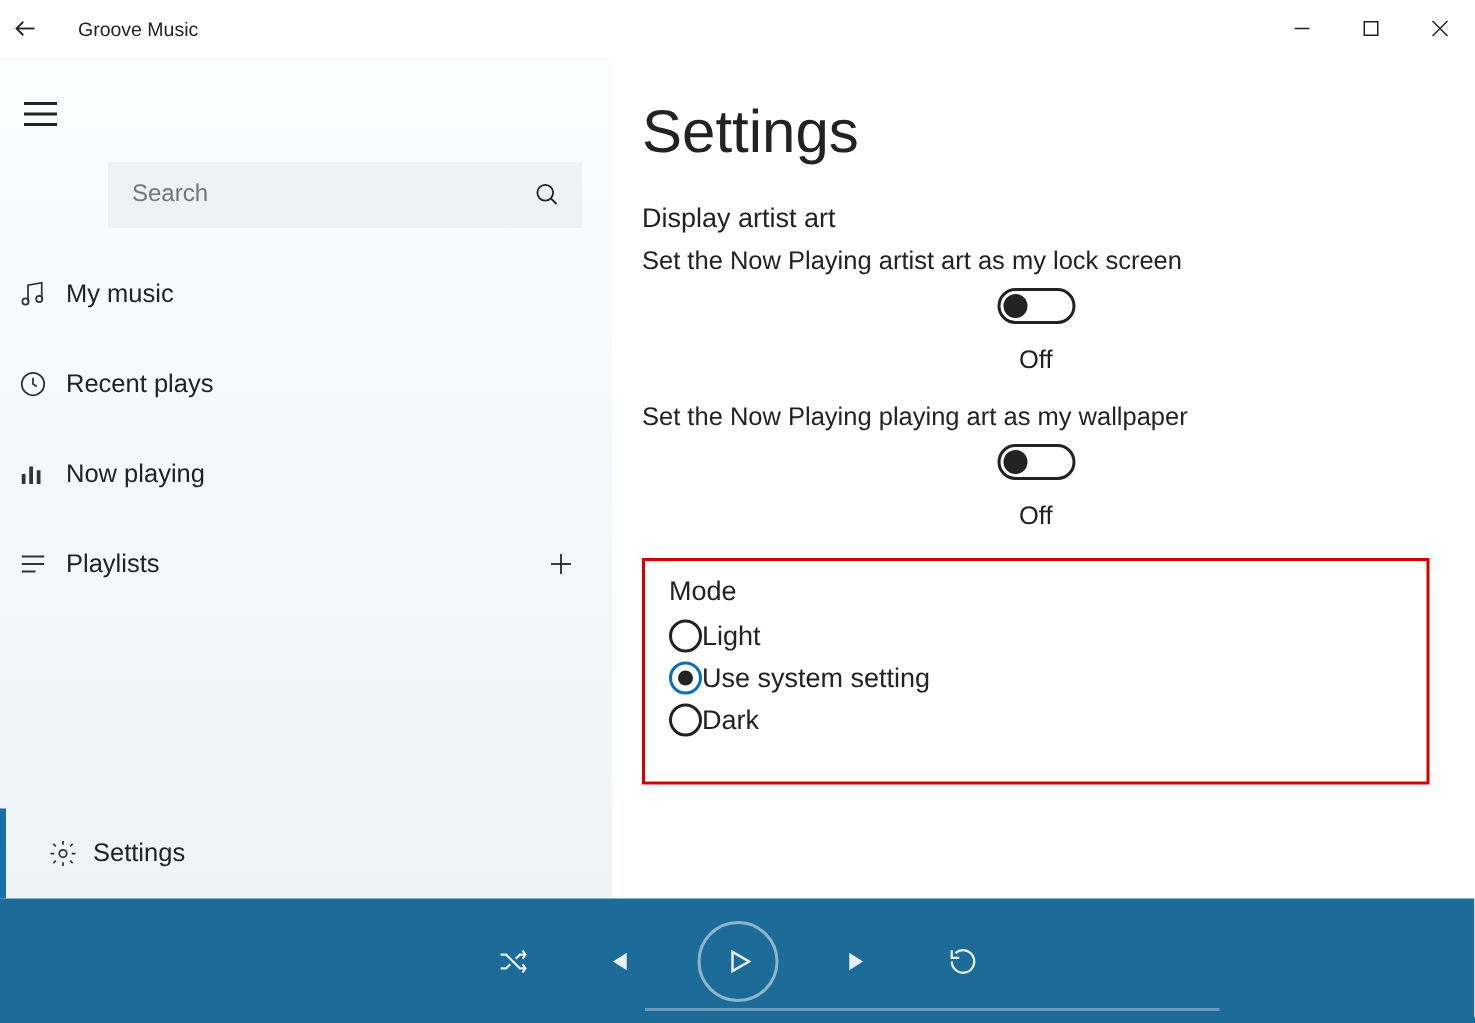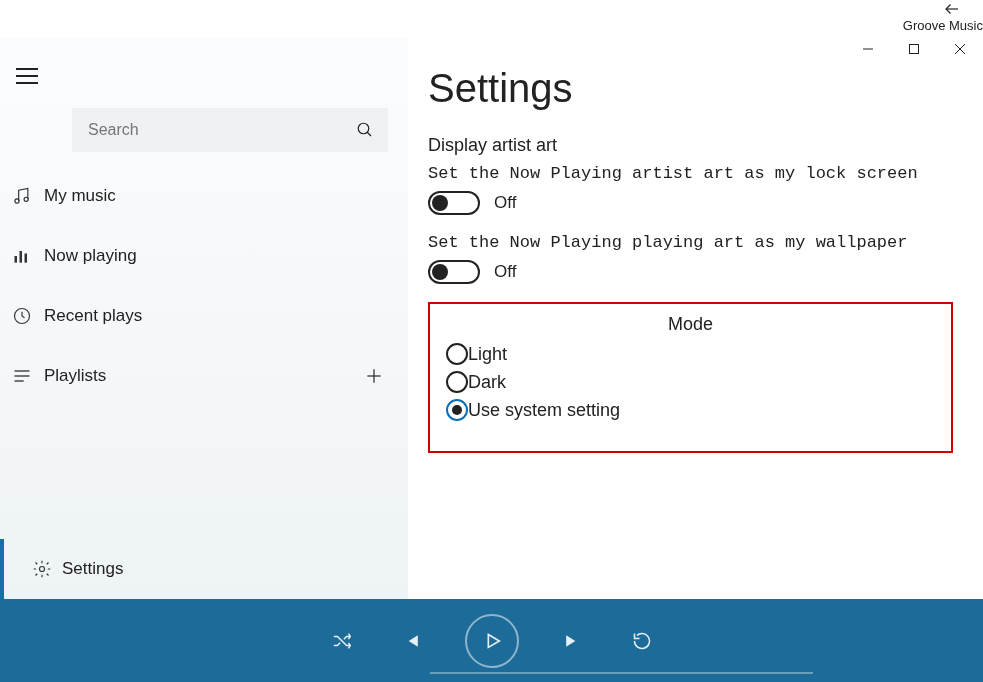--- a/index.html
+++ b/index.html
@@ -9,23 +9,22 @@
     font-size: 15px;
     color:#222;
     background:#fff;
     width:983px; height:682px;
     overflow:hidden;
     position:relative;
   }
   .titlebar {
     height:38px;
     display:flex;
-    align-items:flex-end;
+    align-items:center;
     padding-left:8px;
-    flex-direction:column;
   }
   .titlebar .back {
     width:40px; text-align:center; font-size:18px;
   }
   .titlebar .title {
     font-size:13px; color:#222; margin-left:4px;
   }
   .titlebar .winbtns {
     margin-left:auto; display:flex;
   }
@@ -73,33 +72,33 @@
     font-size:17px; color:#222;
     border-left:4px solid #1970a6;
   }
   .nav-settings .icon { width:40px; display:flex; justify-content:center; }
   .content {
     flex:1; padding:28px 30px 10px 20px;
     overflow:auto;
   }
   h1.page-title { font-weight:300; font-size:40px; margin:0 0 24px 0; }
   h2.section { font-weight:400; font-size:18px; margin:0 0 8px 0; }
-  .desc { font-size:17px; margin:2px 0 8px 0;font-family:Liberation Mono, monospace; }
-  .toggle-row { display:flex; align-items:center; gap:14px; margin-bottom:18px; }
+  .desc { font-size:17px; margin:2px 0 8px 0; }
+  .toggle-row { display:flex; align-items:center; gap:14px; margin-bottom:18px;flex-direction:column; }
   .toggle {
     width:52px; height:24px; border:2px solid #222; border-radius:24px;
     position:relative;
   }
   .toggle::after {
     content:""; position:absolute; left:2px; top:2px;
     width:16px; height:16px; background:#222; border-radius:50%;
   }
   .toggle-label { font-size:17px; }
   .mode-box {
-    border:2px solid #d40000; margin-top:12px; padding:10px 16px 24px 16px;text-align:center;
+    border:2px solid #d40000; margin-top:12px; padding:10px 16px 24px 16px;
   }
   .radio-row { display:flex; align-items:center; margin:6px 0; font-size:18px;}
   .radio {
     width:22px; height:22px; border:2px solid #222; border-radius:50%;
     display:flex; align-items:center; justify-content:center;
   }
   .radio.selected { border-color:#0a6fb8; }
   .radio.selected::after {
     content:""; width:10px; height:10px; border-radius:50%; background:#222;
   }
@@ -179,37 +178,37 @@
             <path d="M8 18V5l11-2v13"></path>
             <circle cx="6" cy="18" r="2.5"></circle>
             <circle cx="17" cy="16" r="2.5"></circle>
           </svg>
       </span>
       <span>My music</span>
     </div>
 
     <div class="nav-item">
       <span class="icon">
+        <svg width="20" height="20" viewBox="0 0 24 24" fill="none" stroke="#333" stroke-width="1.4">
+            <circle cx="12" cy="12" r="9"></circle>
+            <path d="M12 7v5l3 2"></path>
+          </svg>
+      </span>
+      <span>Recent plays</span>
+    </div>
+
+    <div class="nav-item">
+      <span class="icon">
         <svg width="20" height="20" viewBox="0 0 24 24" fill="#333">
             <rect x="3" y="12" width="3" height="8"></rect>
             <rect x="9" y="6" width="3" height="14"></rect>
             <rect x="15" y="9" width="3" height="11"></rect>
           </svg>
       </span>
       <span>Now playing</span>
-    </div>
-
-    <div class="nav-item">
-      <span class="icon">
-        <svg width="20" height="20" viewBox="0 0 24 24" fill="none" stroke="#333" stroke-width="1.4">
-            <circle cx="12" cy="12" r="9"></circle>
-            <path d="M12 7v5l3 2"></path>
-          </svg>
-      </span>
-      <span>Recent plays</span>
     </div>
 
     <div class="nav-item">
       <span class="icon">
         <svg width="20" height="20" viewBox="0 0 24 24" fill="none" stroke="#333" stroke-width="1.6">
             <line x1="3" y1="6" x2="21" y2="6"></line>
             <line x1="3" y1="12" x2="21" y2="12"></line>
             <line x1="3" y1="18" x2="14" y2="18"></line>
           </svg>
       </span>
@@ -250,26 +249,26 @@
       <div class="toggle-label">Off</div>
     </div>
 
     <div class="mode-box">
       <h2 class="section">Mode</h2>
       <div class="radio-row">
         <span class="radio"></span>
         <span>Light</span>
       </div>
       <div class="radio-row">
+        <span class="radio selected"></span>
+        <span>Use system setting</span>
+      </div>
+      <div class="radio-row">
         <span class="radio"></span>
         <span>Dark</span>
-      </div>
-      <div class="radio-row">
-        <span class="radio selected"></span>
-        <span>Use system setting</span>
       </div>
     </div>
   </div>
 </div>
 
 <div class="playbar">
   <div class="pbtn">
     <svg width="22" height="22" viewBox="0 0 24 24" fill="none" stroke="#e8f0f5" stroke-width="1.6">
         <path d="M3 7h4l10 10h4"></path>
         <path d="M3 17h4l3-3"></path>

